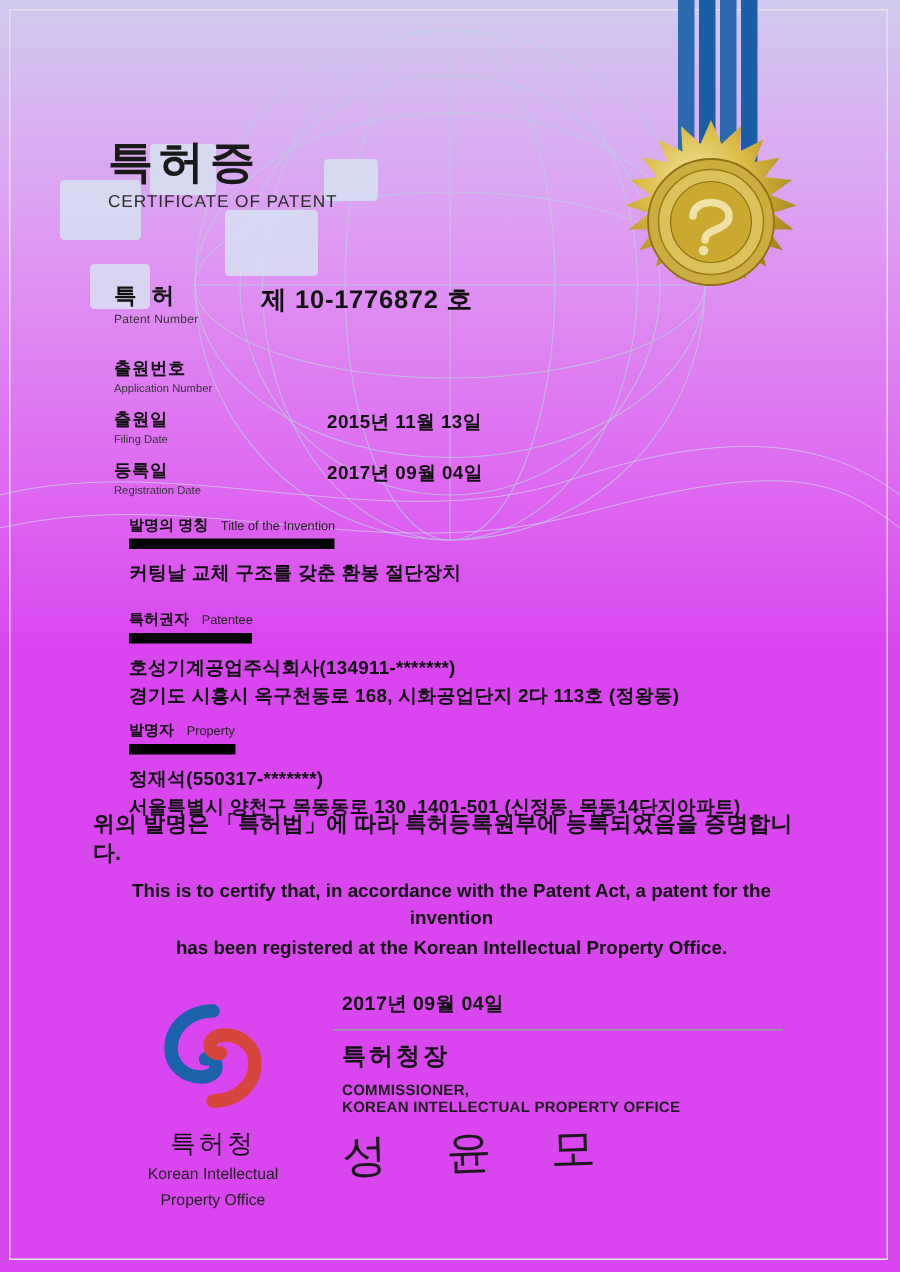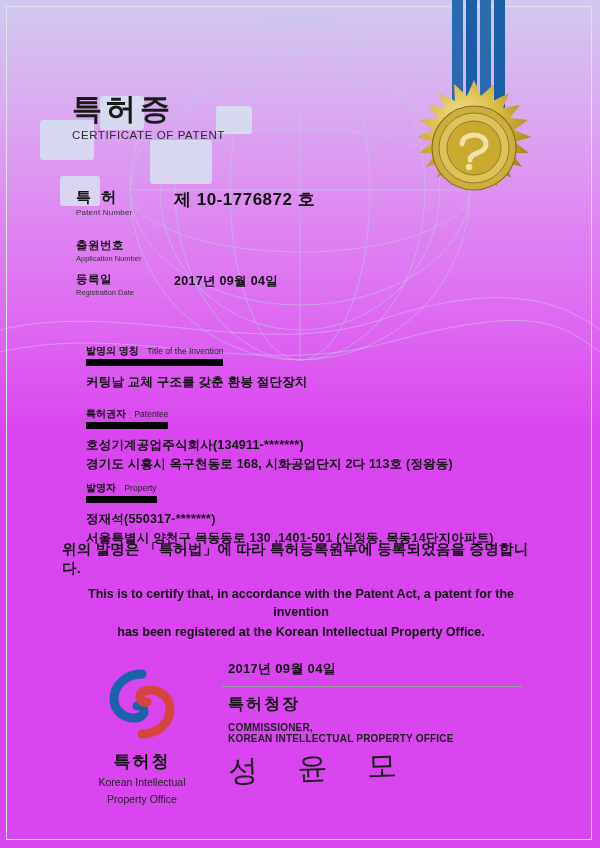--- a/index.html
+++ b/index.html
@@ -121,20 +121,21 @@
   .meta {
     position: absolute;
     left: 76px;
     top: 238px;
     width: 420px;
   }
   .meta-row {
     display: flex;
     align-items: flex-start;
     margin-bottom: 9px;
+    gap: 44px;
   }
   .meta-label {
     width: 98px;
   }
   .meta-label .ko {
     font-size: 11.5px;
     font-weight: bold;
     color: #111;
     letter-spacing: 0.5px;
   }
@@ -267,21 +268,21 @@
     text-align: center;
   }
   .emblem {
     width: 72px;
     height: 72px;
     margin: 0 auto;
   }
   .emblem-ko {
     margin-top: 6px;
     font-size: 17px;
-    font-weight: bold;
+    font-weight: normal;
     color: #111;
     letter-spacing: 2px;
   }
   .emblem-en {
     margin-top: 3px;
     font-size: 10.5px;
     color: #222;
     line-height: 1.3;
   }
 </style>
@@ -365,20 +366,27 @@
 
   <div class="meta">
     <div class="meta-row">
       <div class="meta-label">
         <div class="ko">출원번호</div>
         <div class="en">Application Number</div>
       </div>
     </div>
     <div class="meta-row">
       <div class="meta-label">
+        <div class="ko">출원일</div>
+        <div class="en">Filing Date</div>
+      </div>
+      <div class="meta-value">2015년  11월  13일</div>
+    </div>
+    <div class="meta-row">
+      <div class="meta-label">
         <div class="ko">등록일</div>
         <div class="en">Registration Date</div>
       </div>
       <div class="meta-value">2017년  09월  04일</div>
     </div>
   </div>
 
   <div class="section" id="sec-invention">
     <div class="sec-caption">
       <span class="ko">발명의 명칭</span>

